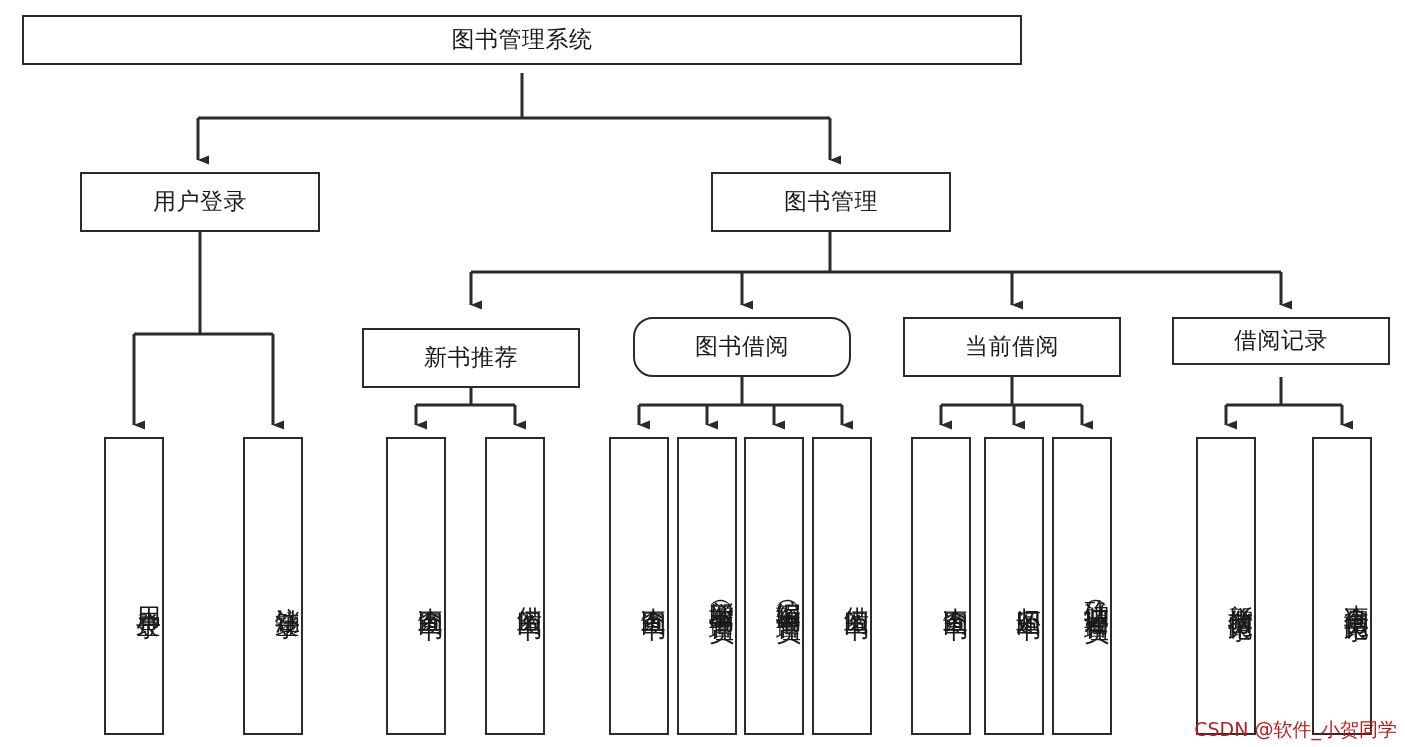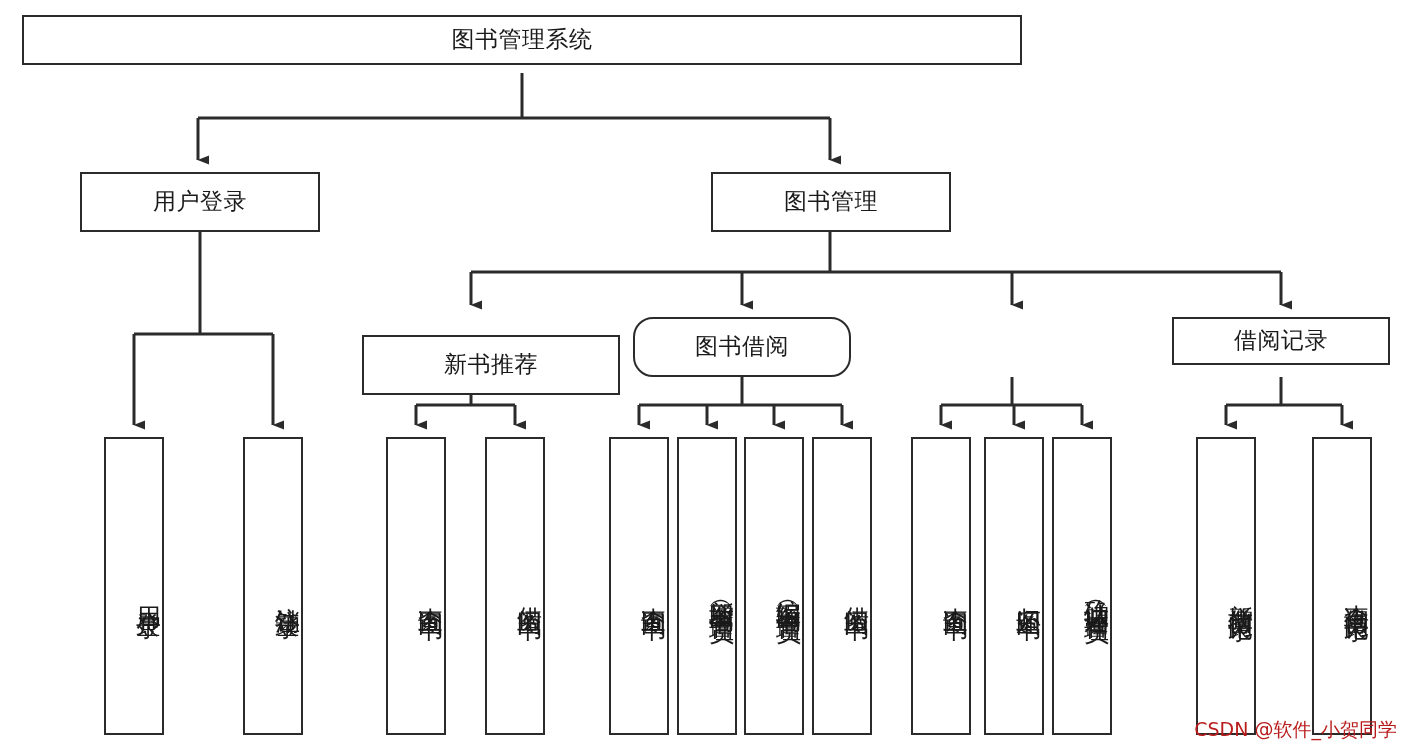--- a/index.html
+++ b/index.html
@@ -125,25 +125,28 @@
     <span>图书管理系统</span>
   </div>
 
   <div class="node horiz" id="n-l2-0" style="left: 80px; top: 172px; width: 240px; height: 60px;">
     <span>用户登录</span>
   </div>
   <div class="node horiz" id="n-l2-1" style="left: 711px; top: 172px; width: 240px; height: 60px;">
     <span>图书管理</span>
   </div>
 
-  <div class="node horiz" id="n-l3-0" style="left: 362px; top: 335px; width: 258px; height: 60px;">
+  <div class="node horiz" id="n-l3-0" style="left: 362px; top: 328px; width: 218px; height: 60px;">
     <span>新书推荐</span>
   </div>
   <div class="node horiz" id="n-l3-1" style="left: 633px; top: 317px; width: 218px; height: 60px; border-radius: 20px;">
     <span>图书借阅</span>
+  </div>
+  <div class="node horiz" id="n-l3-2" style="left: 903px; top: 317px; width: 218px; height: 60px;">
+    <span>当前借阅</span>
   </div>
   <div class="node horiz" id="n-l3-3" style="left: 1172px; top: 317px; width: 218px; height: 48px; text-align: center;">
     <span>借阅记录</span>
   </div>
 
   <div class="node vert" id="n-lf-0" style="left: 104px; top: 437px; width: 60px; height: 298px;">
     <span class="vlabel">用户登录</span>
   </div>
   <div class="node vert" id="n-lf-1" style="left: 243px; top: 437px; width: 60px; height: 298px;">
     <span class="vlabel">注销登录</span>

